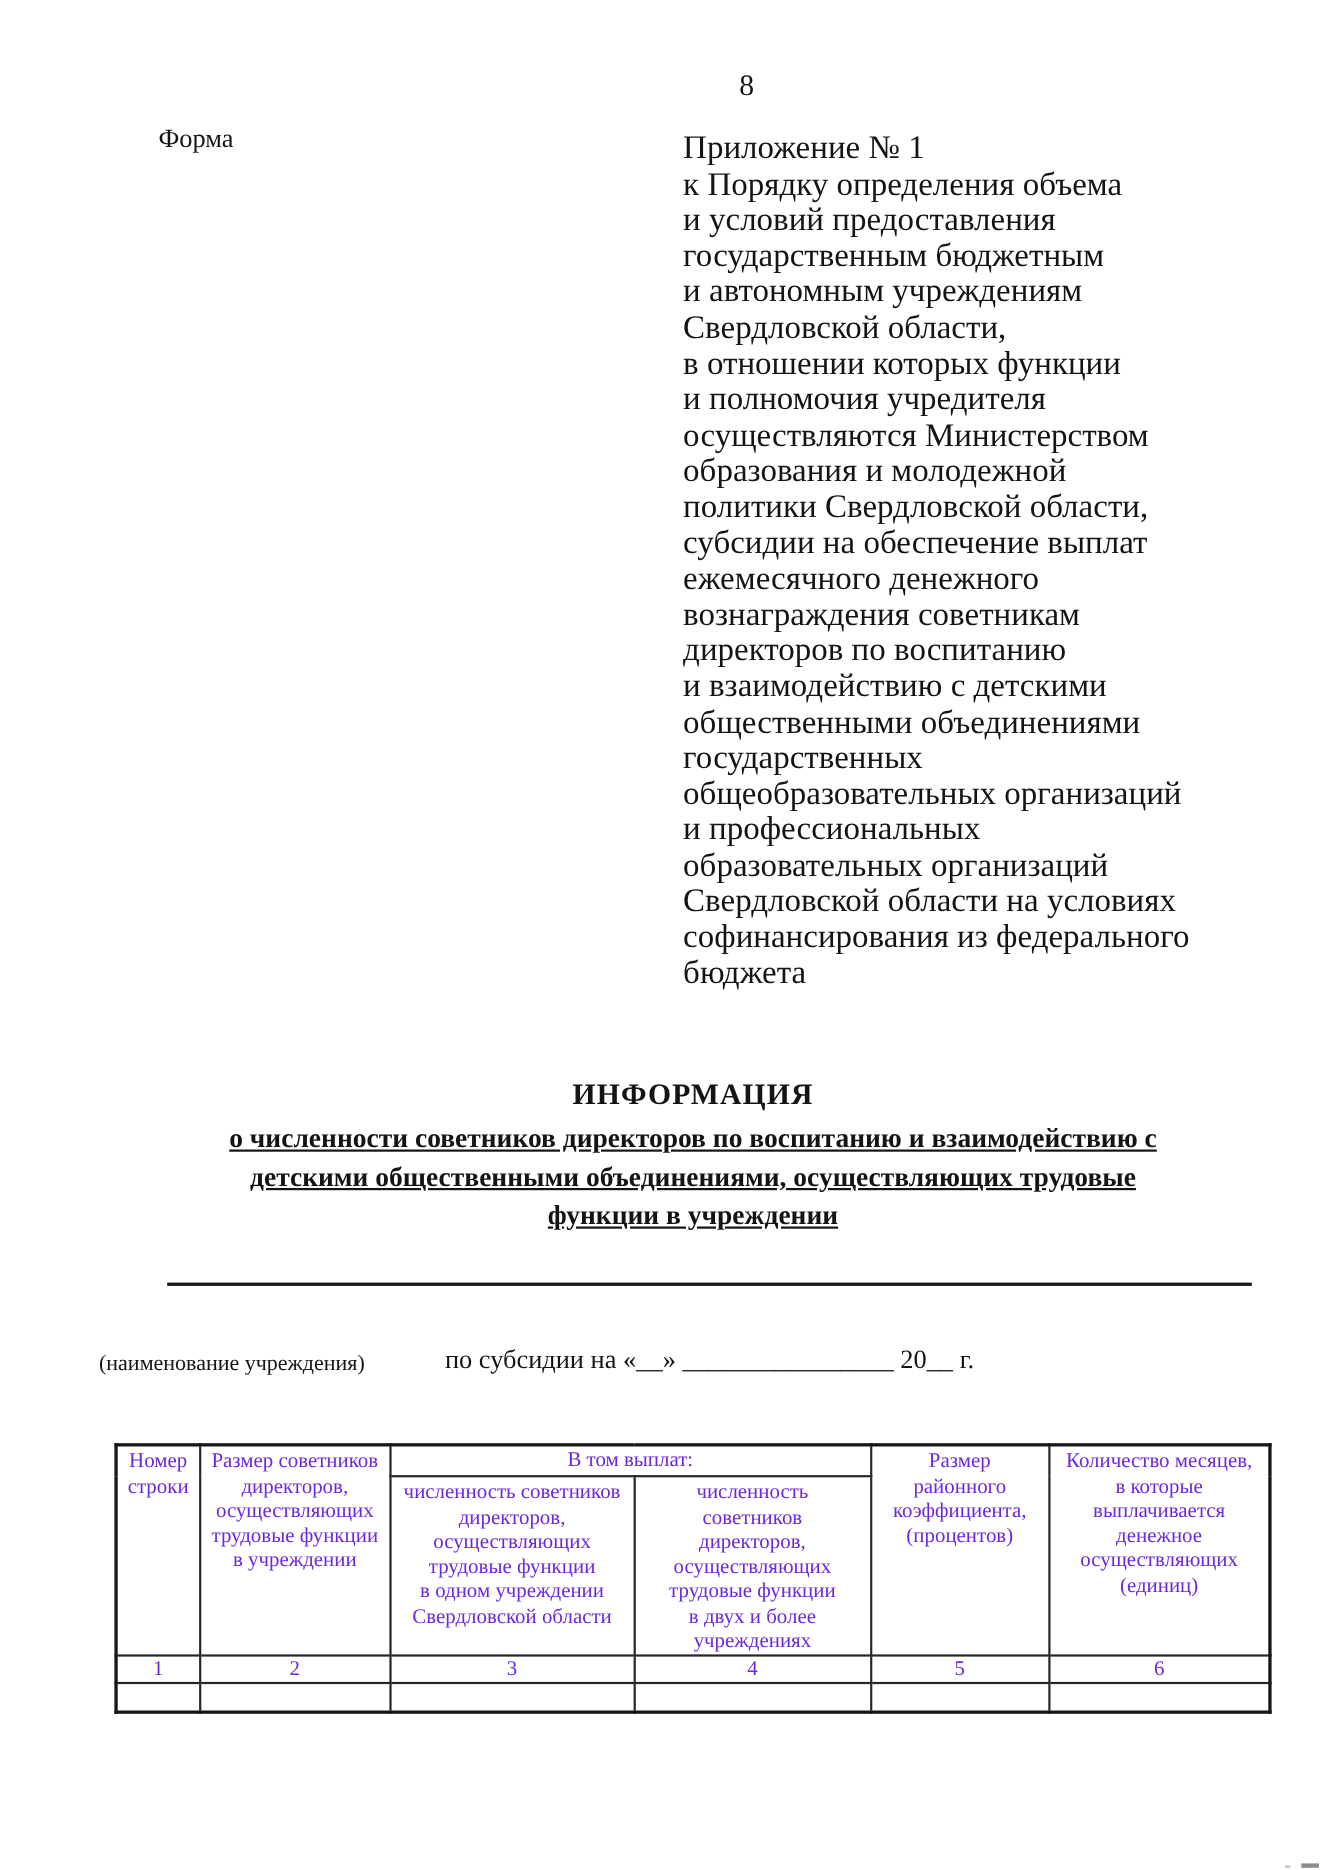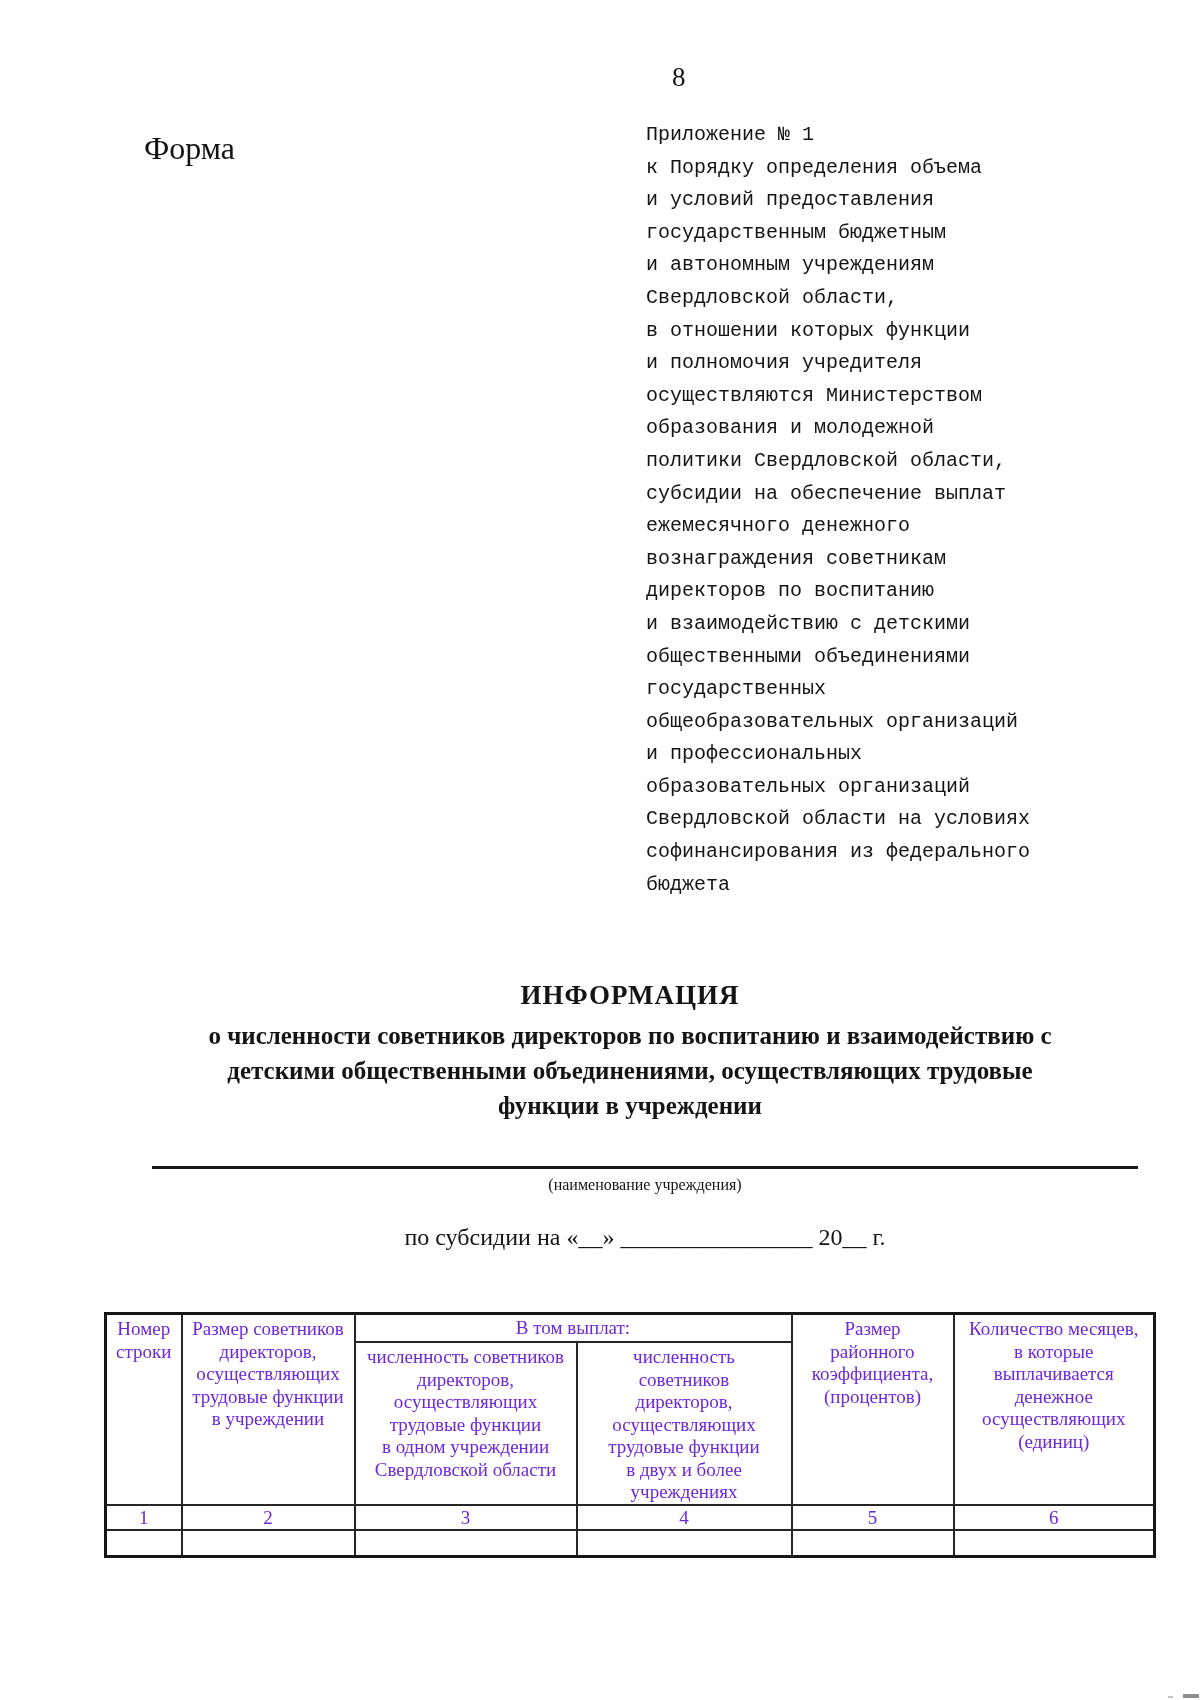--- a/index.html
+++ b/index.html
@@ -13,33 +13,32 @@
     color: #141414;
   }
   .page-number {
     position: absolute;
     top: 62px;
     left: 672px;
     font-size: 27px;
   }
   .form-label {
     position: absolute;
-    top: 130px;
+    top: 114px;
     left: 144px;
-    font-size: 32px;
+    font-size: 24px;
   }
   .appendix {
     position: absolute;
     top: 119px;
-    left: 646px;
+    left: 621px;
     width: 500px;
-    font-size: 20px;
+    font-size: 30px;
     line-height: 32.6px;
     white-space: pre-line;
-    font-family: Liberation Mono, monospace;
   }
   .doc-title {
     position: absolute;
     top: 980px;
     left: 100px;
     width: 1060px;
     text-align: center;
     font-size: 27px;
     font-weight: bold;
     letter-spacing: 1px;
@@ -47,36 +46,37 @@
   .doc-subtitle {
     position: absolute;
     top: 1018px;
     left: 60px;
     width: 1140px;
     text-align: center;
     font-size: 25px;
     font-weight: bold;
     line-height: 35px;
     white-space: pre-line;
+    text-decoration: underline;
   }
   .fill-line {
     position: absolute;
     top: 1166px;
     left: 152px;
     width: 986px;
     height: 3px;
     background: #1a1a1a;
   }
   .fill-caption {
     position: absolute;
-    top: 1176px;
+    top: 1228px;
     left: 90px;
     width: 1110px;
-    text-align: center;
-    font-size: 16px;
+    text-align: left;
+    font-size: 20px;
   }
   .date-line {
     position: absolute;
     top: 1224px;
     left: 90px;
     width: 1110px;
     text-align: center;
     font-size: 24px;
   }
   table.info-table {

